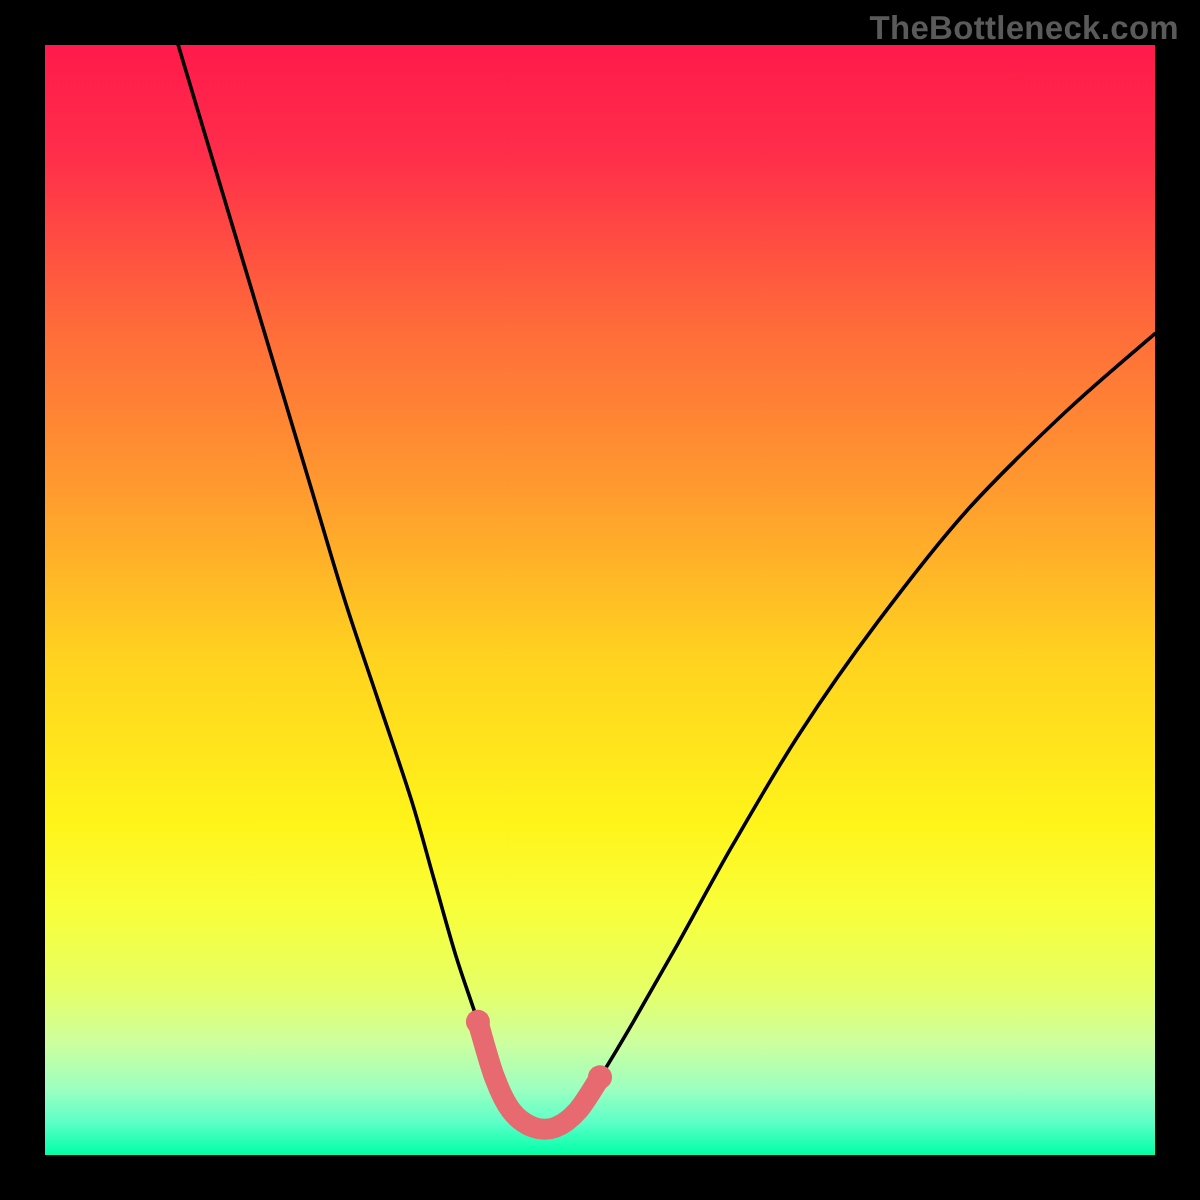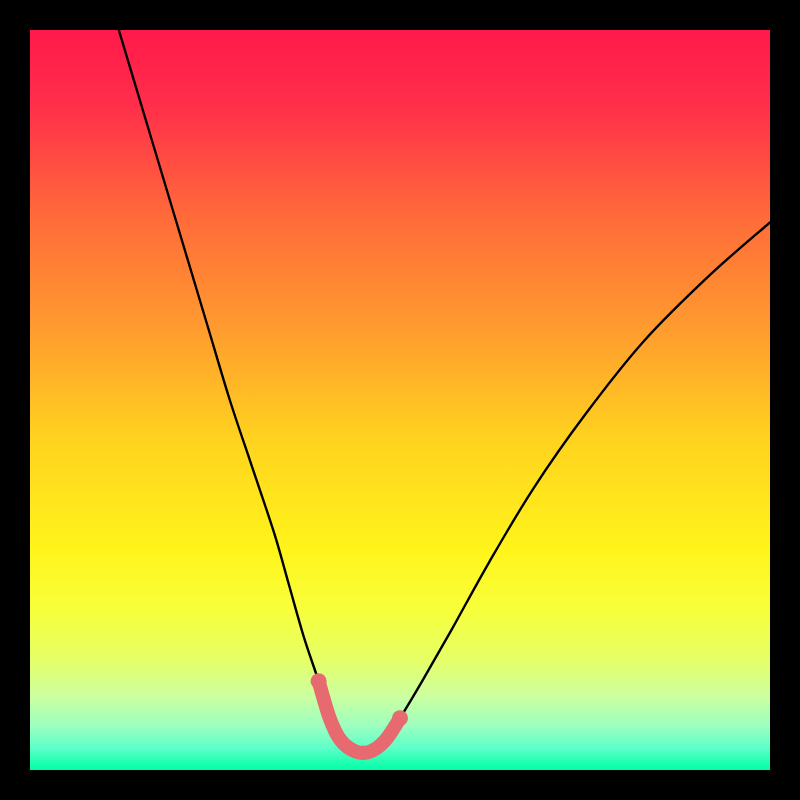--- a/index.html
+++ b/index.html
@@ -27,20 +27,21 @@
     top: 30px;
     width: 740px;
     height: 740px;
   }
   svg { display: block; }
 </style>
 </head>
 <body>
 
 <div class="stage">
+  <div class="watermark">TheBottleneck.com</div>
 
   <div class="plot">
     <svg id="chart-svg" width="740" height="740" viewBox="0 0 740 740">
       <defs>
         <linearGradient id="bg-grad" x1="0" y1="0" x2="0" y2="1">
             <stop offset="0%" stop-color="#ff1a4b"></stop>
             <stop offset="10%" stop-color="#ff2e4a"></stop>
             <stop offset="25%" stop-color="#ff6a3a"></stop>
             <stop offset="40%" stop-color="#ff9a2f"></stop>
             <stop offset="55.00000000000001%" stop-color="#ffd21f"></stop>

